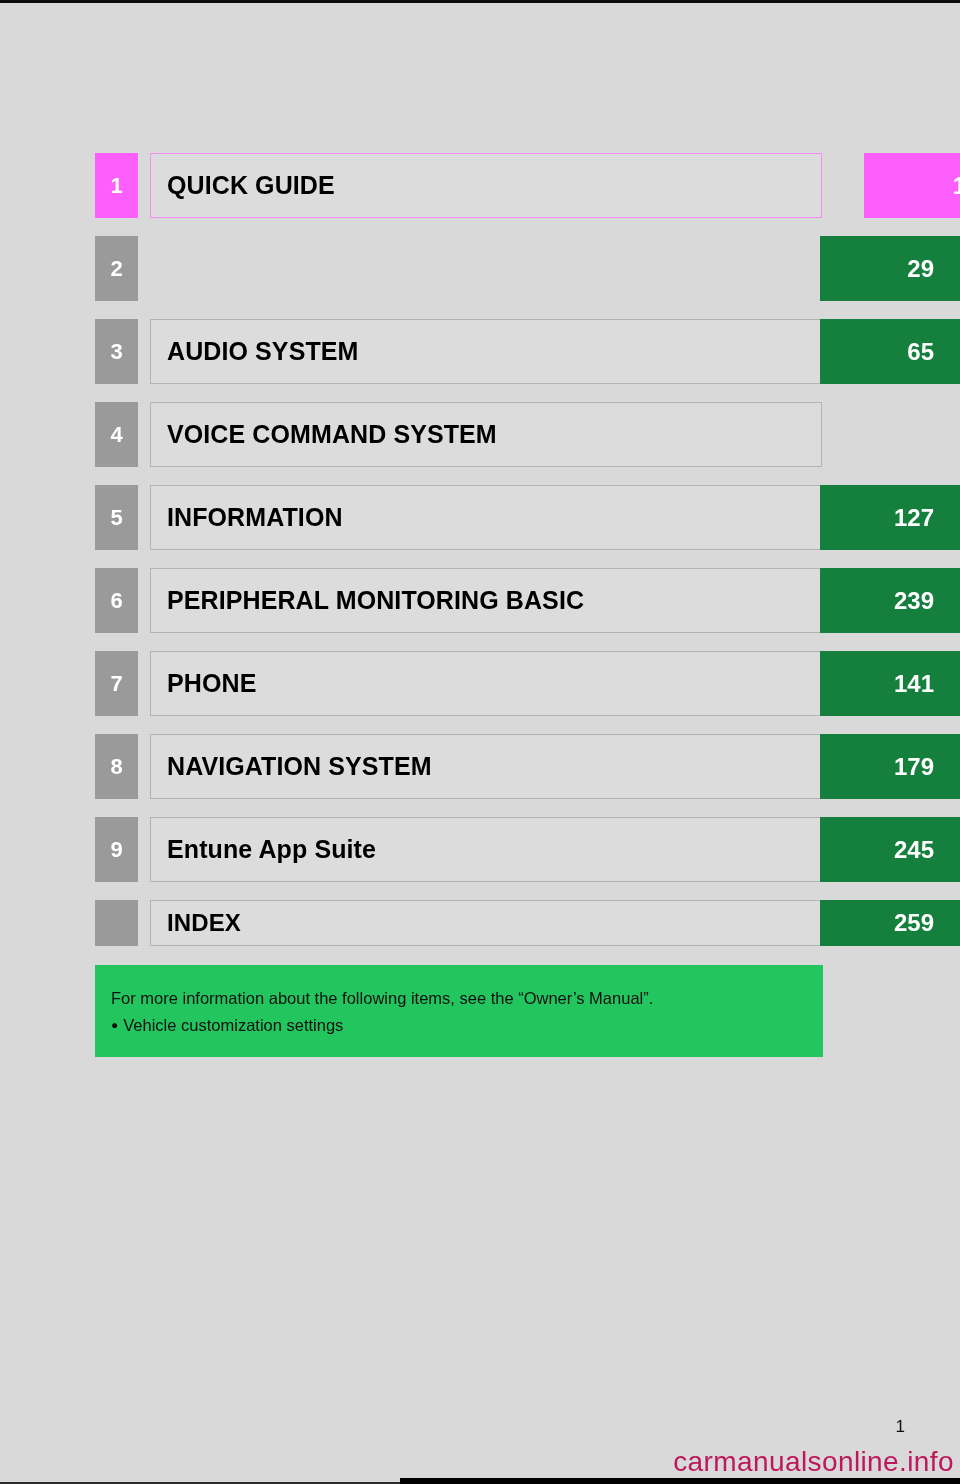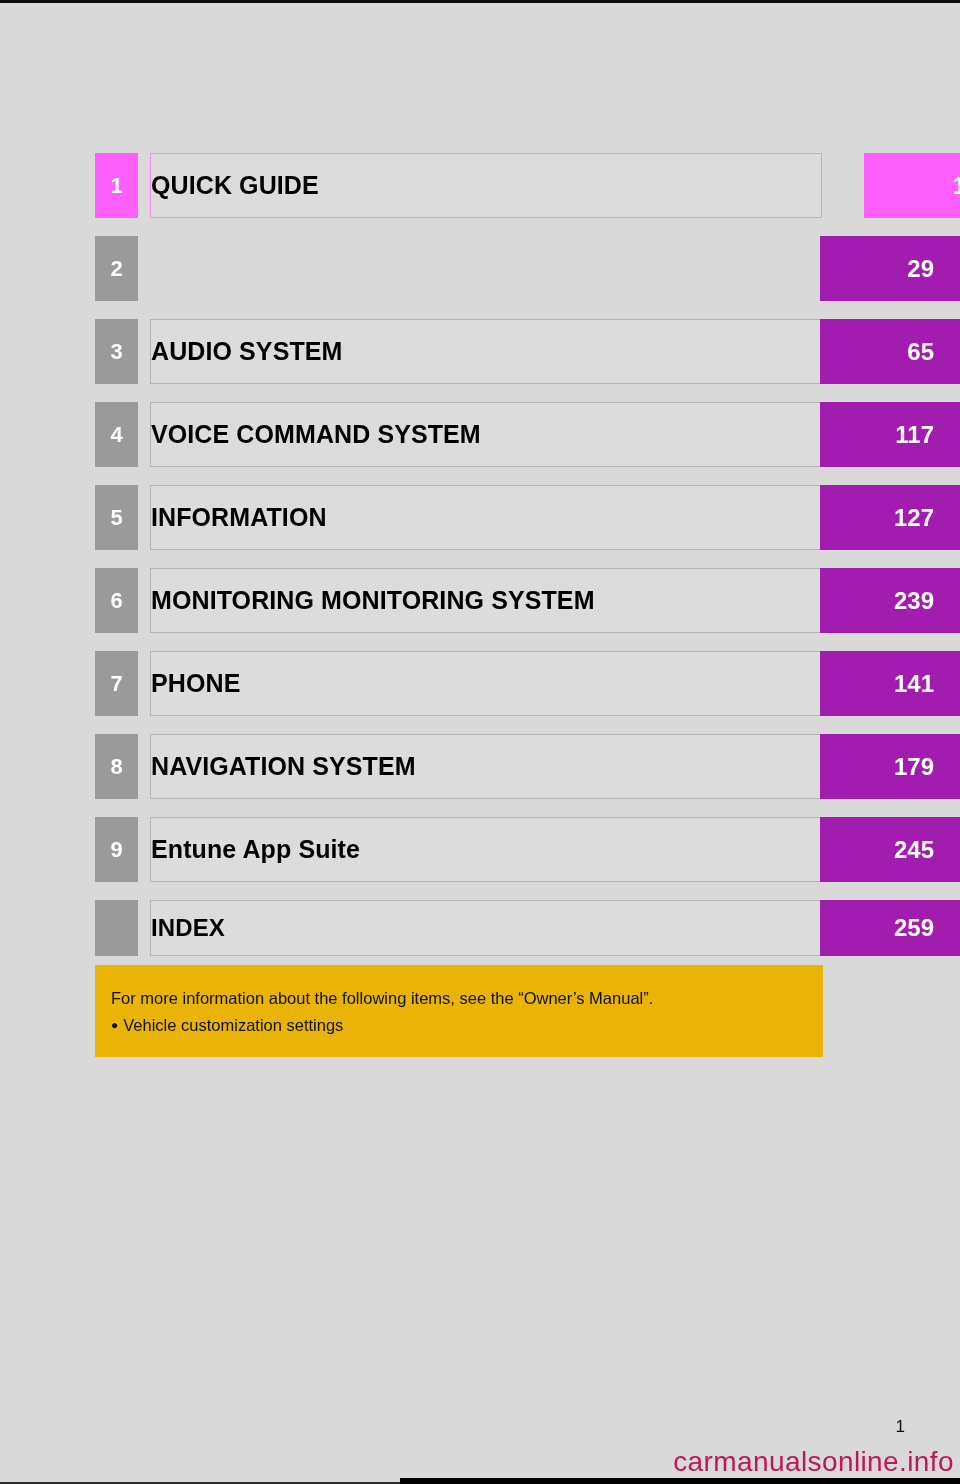--- a/index.html
+++ b/index.html
@@ -44,21 +44,21 @@
     top: 153px;
     width: 960px;
   }
 
   .toc-row {
     position: relative;
     height: 65px;
     margin-bottom: 18px;
   }
   .toc-row.index-row {
-    height: 56px;
+    height: 46px;
     margin-bottom: 8px;
   }
 
   
   .num-box {
     position: absolute;
     left: 95px;
     top: 0;
     width: 43px;
     height: 100%;
@@ -79,21 +79,21 @@
     background: #9a9a9a;
   }
 
   
   .page-band {
     position: absolute;
     left: 820px;
     top: 0;
     width: 140px;
     height: 100%;
-    background: #a21caf;
+    background: #15803d;
     color: #ffffff;
     font-size: 24px;
     font-weight: bold;
     display: flex;
     align-items: center;
     justify-content: flex-end;
     padding-right: 26px;
     box-sizing: border-box;
     line-height: 1;
   }
@@ -107,41 +107,41 @@
     position: absolute;
     left: 150px;
     top: 0;
     width: 672px;
     height: 100%;
     background: #dcdcdc;
     border: 1px solid #b3b3b3;
     box-sizing: border-box;
     display: flex;
     align-items: center;
-    padding-left: 0;
+    padding-left: 16px;
     color: #000000;
     font-size: 25px;
     font-weight: bold;
     letter-spacing: 0.1px;
   }
   .toc-row.highlight .title-box {
     border-color: #f58bf5;
   }
   .toc-row.index-row .title-box {
     font-size: 24px;
   }
 
   
   .note-box {
     position: absolute;
     left: 95px;
     top: 965px;
     width: 728px;
     height: 92px;
-    background: #eab308;
+    background: #22c55e;
     box-sizing: border-box;
     padding: 20px 0 0 16px;
     color: #111111;
     font-size: 16.5px;
     line-height: 1.62;
   }
   .note-line {
     white-space: nowrap;
   }
   .note-bullet-line {
@@ -192,30 +192,29 @@
       <div class="page-band">29</div>
     </div>
     <div class="toc-row">
       <div class="num-box">3</div>
       <div class="title-box">AUDIO SYSTEM</div>
       <div class="page-band">65</div>
     </div>
     <div class="toc-row">
       <div class="num-box">4</div>
       <div class="title-box">VOICE COMMAND SYSTEM</div>
-      <div class="page-band">117</div>
     </div>
     <div class="toc-row">
       <div class="num-box">5</div>
       <div class="title-box">INFORMATION</div>
       <div class="page-band">127</div>
     </div>
     <div class="toc-row">
       <div class="num-box">6</div>
-      <div class="title-box">MONITORING MONITORING SYSTEM</div>
+      <div class="title-box">PERIPHERAL MONITORING BASIC</div>
       <div class="page-band">239</div>
     </div>
     <div class="toc-row">
       <div class="num-box">7</div>
       <div class="title-box">PHONE</div>
       <div class="page-band">141</div>
     </div>
     <div class="toc-row">
       <div class="num-box">8</div>
       <div class="title-box">NAVIGATION SYSTEM</div>

